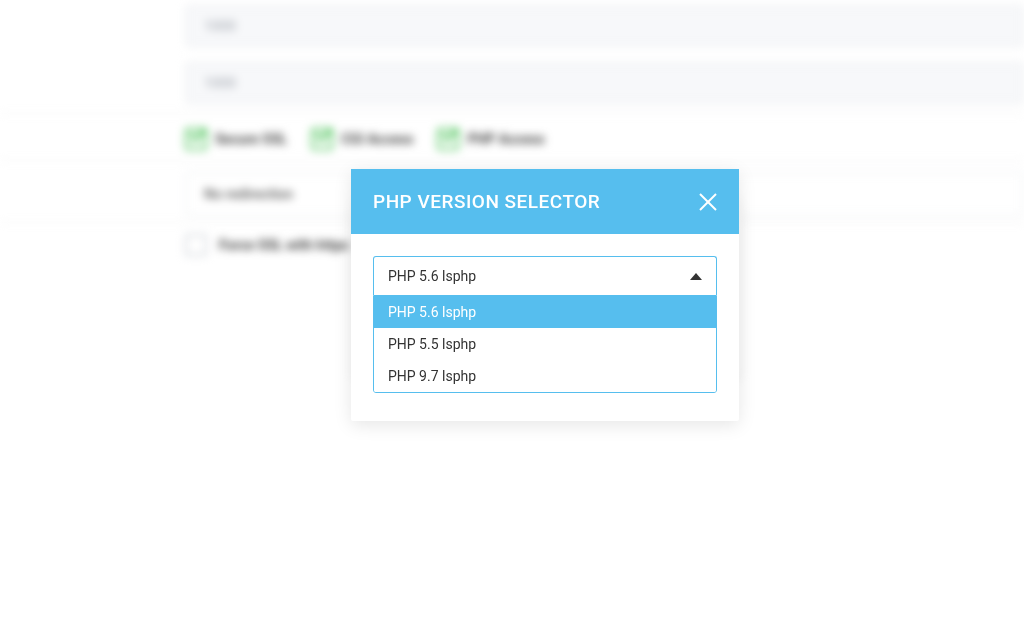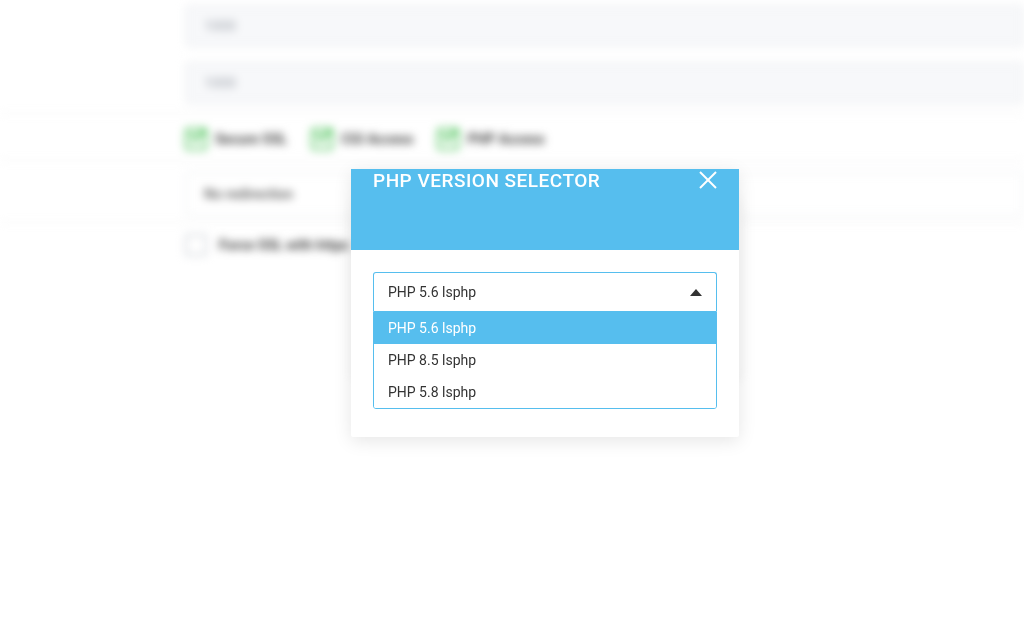--- a/index.html
+++ b/index.html
@@ -135,22 +135,23 @@
     width: 388px;
     box-shadow: 0 4px 18px rgba(0,0,0,.10);
     border-radius: 2px;
     background: #fff;
   }
 
   .modal-header {
     height: 65px;
     background: #56BEEE;
     display: flex;
+    align-items: center;
     justify-content: space-between;
-    padding: 0 20px 16px 22px;
+    padding: 0 20px 0 22px;
   }
   .modal-title {
     color: #fff;
     font-size: 19px;
     font-weight: 500;
     letter-spacing: 0.5px;
   }
   .close-btn {
     width: 22px;
     height: 22px;
@@ -267,20 +268,20 @@
 
     <div class="dd-wrap">
 
       <div class="dd-control">
         <span>PHP 5.6 lsphp</span>
         <span class="caret"></span>
       </div>
 
       <div class="dd-list">
         <div class="dd-option selected">PHP 5.6 lsphp</div>
-        <div class="dd-option">PHP 8.5 lsphp</div>
-        <div class="dd-option">PHP 5.8 lsphp</div>
+        <div class="dd-option">PHP 5.5 lsphp</div>
+        <div class="dd-option">PHP 9.7 lsphp</div>
       </div>
 
     </div>
 
   </div>
 </div>
 
 </body></html>

